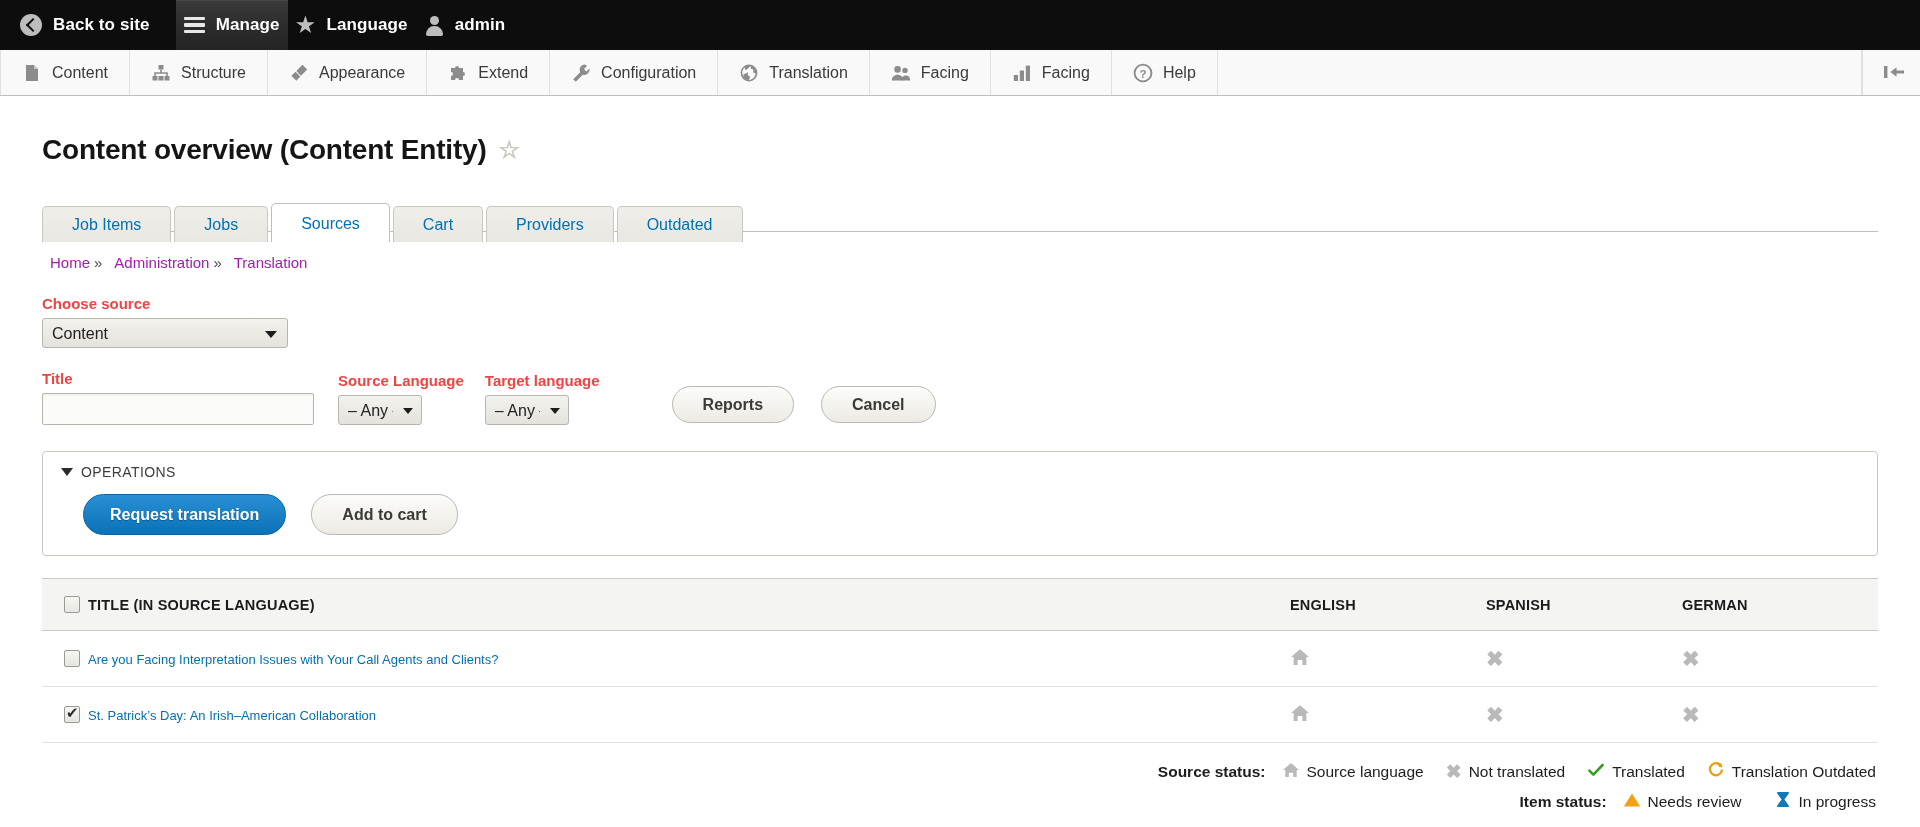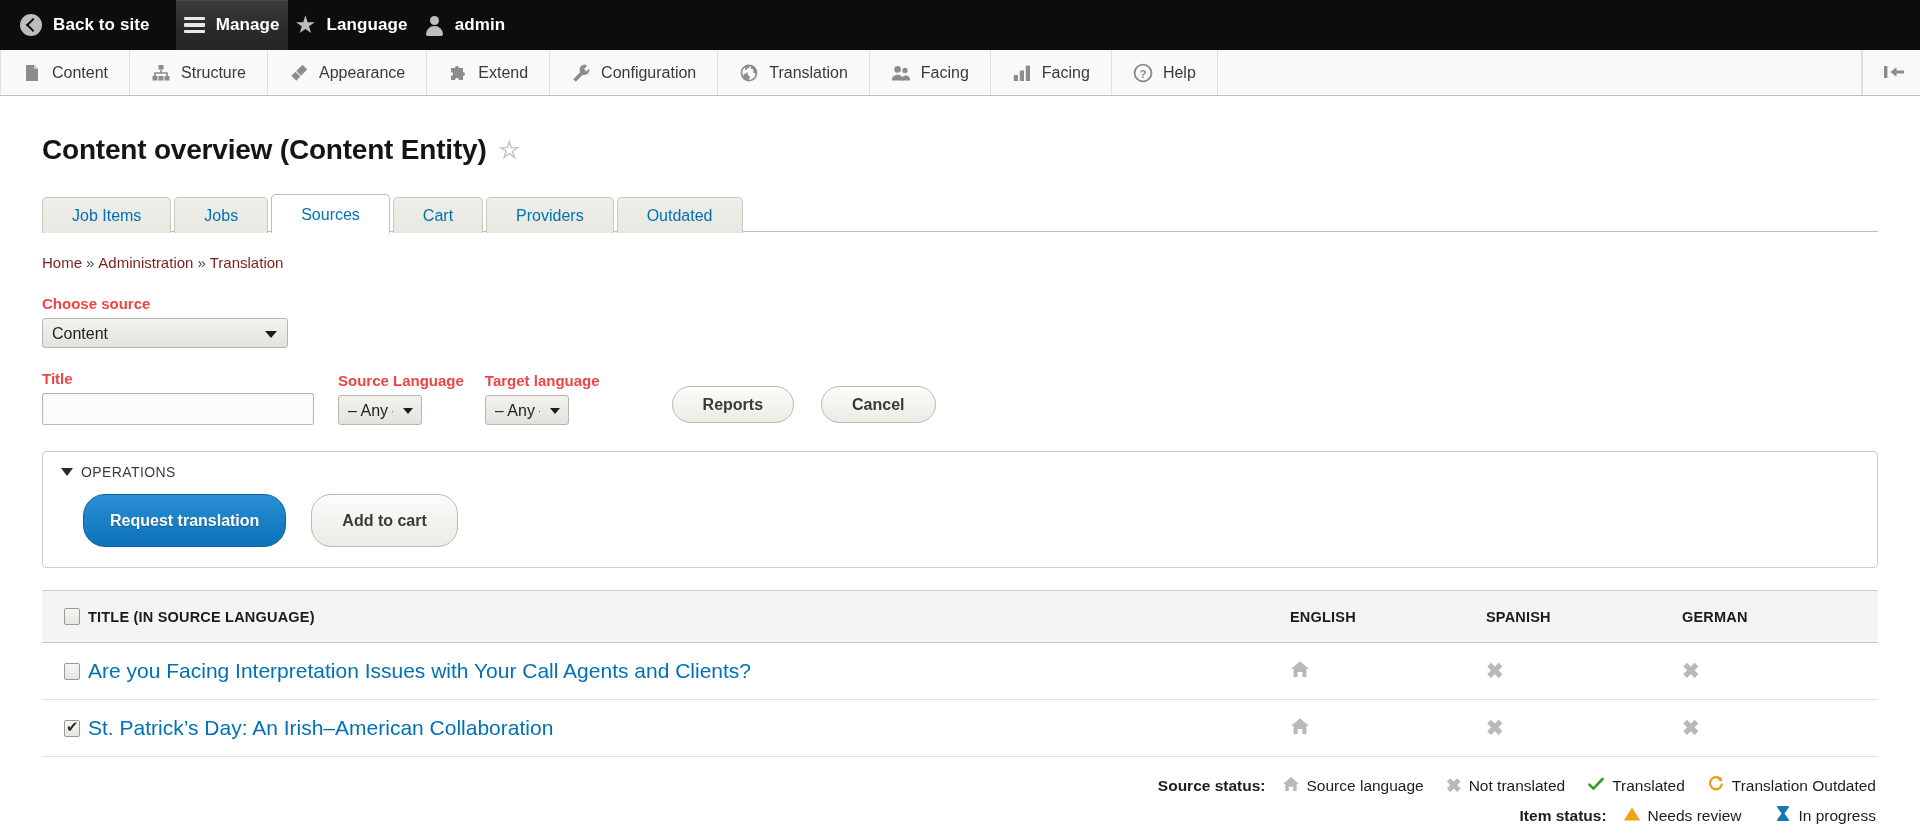--- a/index.html
+++ b/index.html
@@ -120,38 +120,38 @@
     font-size: 16px;
     color: #0071b3;
     padding: 9px 29px 8px 29px;
     background: linear-gradient(180deg,#efeee9 0%, #e8e7e1 100%);
     border: 1px solid #c8c7c0;
     border-bottom: none;
     border-radius: 5px 5px 0 0;
     margin-right: 3px;
     line-height: 18px;
     position: relative;
-    top: 2px;
+    top: 11px;
   }
   .tab.active {
     background: #fff;
     color: #0071b3;
     border-color: #bfbfb9;
     padding-top: 11px;
     padding-bottom: 9px;
   }
 
   
   .breadcrumb {
     margin-top: 22px;
     font-size: 15px;
     color: #0071b3;
   }
   .breadcrumb .sep { color: #4a4a4a; padding: 0 4px; }
-  .breadcrumb a { color: #7f1d1d; text-decoration: none; }
+  .breadcrumb a { color: #a21caf; text-decoration: none; margin-left: 8px; }
 
   
   .lbl {
     font-size: 15px;
     font-weight: bold;
     color: #ef4444;
     margin-bottom: 6px;
     display: block;
   }
   .choose-source { margin-top: 24px; }
@@ -211,21 +211,21 @@
     padding: 8px 30px;
     line-height: 19px;
     cursor: pointer;
   }
   .btn-primary {
     background: linear-gradient(180deg,#2a8fd4 0%, #0b72b8 100%);
     border: 1px solid #0a63a0;
     color: #fff;
     font-weight: bold;
     border-radius: 22px;
-    padding: 16px 26px;
+    padding: 10px 26px;
     text-shadow: 0 1px 1px rgba(0,0,0,.28);
   }
 
   
   .ops {
     margin-top: 26px;
     border: 1px solid #cbcac3;
     border-radius: 4px;
     background: #fff;
     padding: 12px 18px 20px 18px;
@@ -263,21 +263,21 @@
     text-transform: uppercase;
   }
   table.listing tbody td {
     border-bottom: 1px solid #e3e2de;
     padding: 16px 0;
     vertical-align: middle;
   }
   .col-cb { width: 46px; padding-left: 18px !important; }
   .col-title { width: auto; }
   .col-lang { width: 196px; }
-  .row-link { color: #0071b3; text-decoration: none; font-size: 21px; }
+  .row-link { color: #0071b3; text-decoration: none; font-size: 13px; }
   .cb {
     -webkit-appearance: none; appearance: none;
     width: 16px; height: 17px;
     border: 1px solid #9b9b96;
     border-radius: 2px;
     background: linear-gradient(180deg,#f6f6f4 0%,#e6e5e0 100%);
     position: relative;
     cursor: pointer;
     vertical-align: middle;
   }

